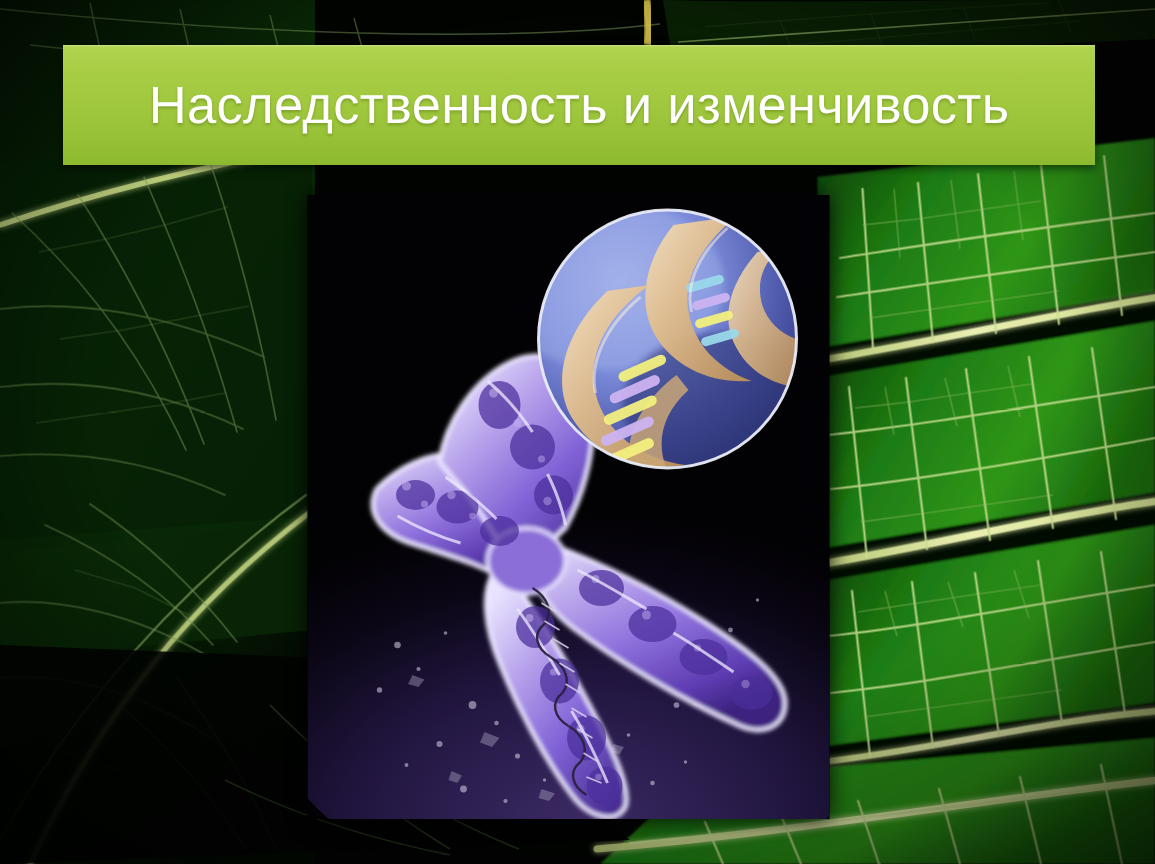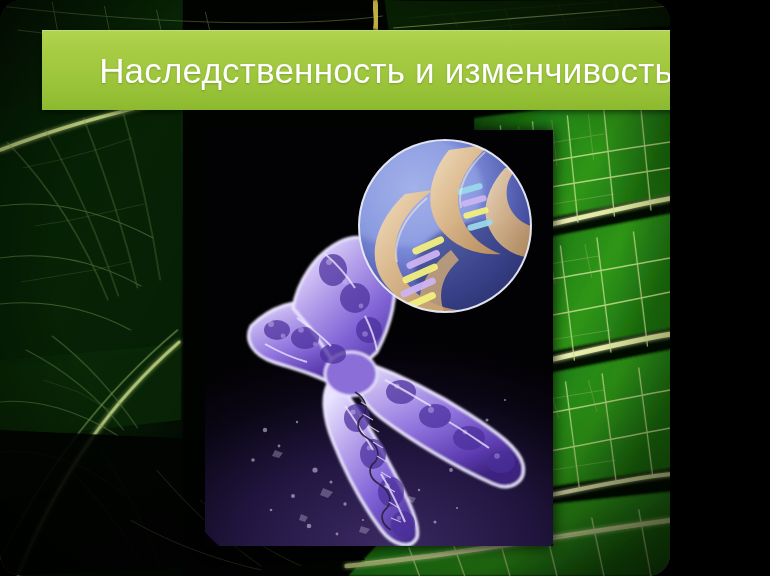--- a/index.html
+++ b/index.html
@@ -5,24 +5,23 @@
 <style>
   html,body{margin:0;padding:0;background:#000;}
   body{
     font-family:"Liberation Sans","DejaVu Sans",sans-serif;
     -webkit-font-smoothing:antialiased;
   }
 
   
   .slide{
     position:relative;
-    width:670px;height:576px;
+    width:770px;height:576px;
     overflow:hidden;
     background:#701a75;
-    border-radius:22px;
   }
 
   
   .leaf-bg{position:absolute;inset:0;overflow:hidden;}
   .leaf-bg svg{position:absolute;inset:0;width:100%;height:100%;display:block;}
 
   
   .title-banner{
     position:absolute;
     left:42px;top:30px;

